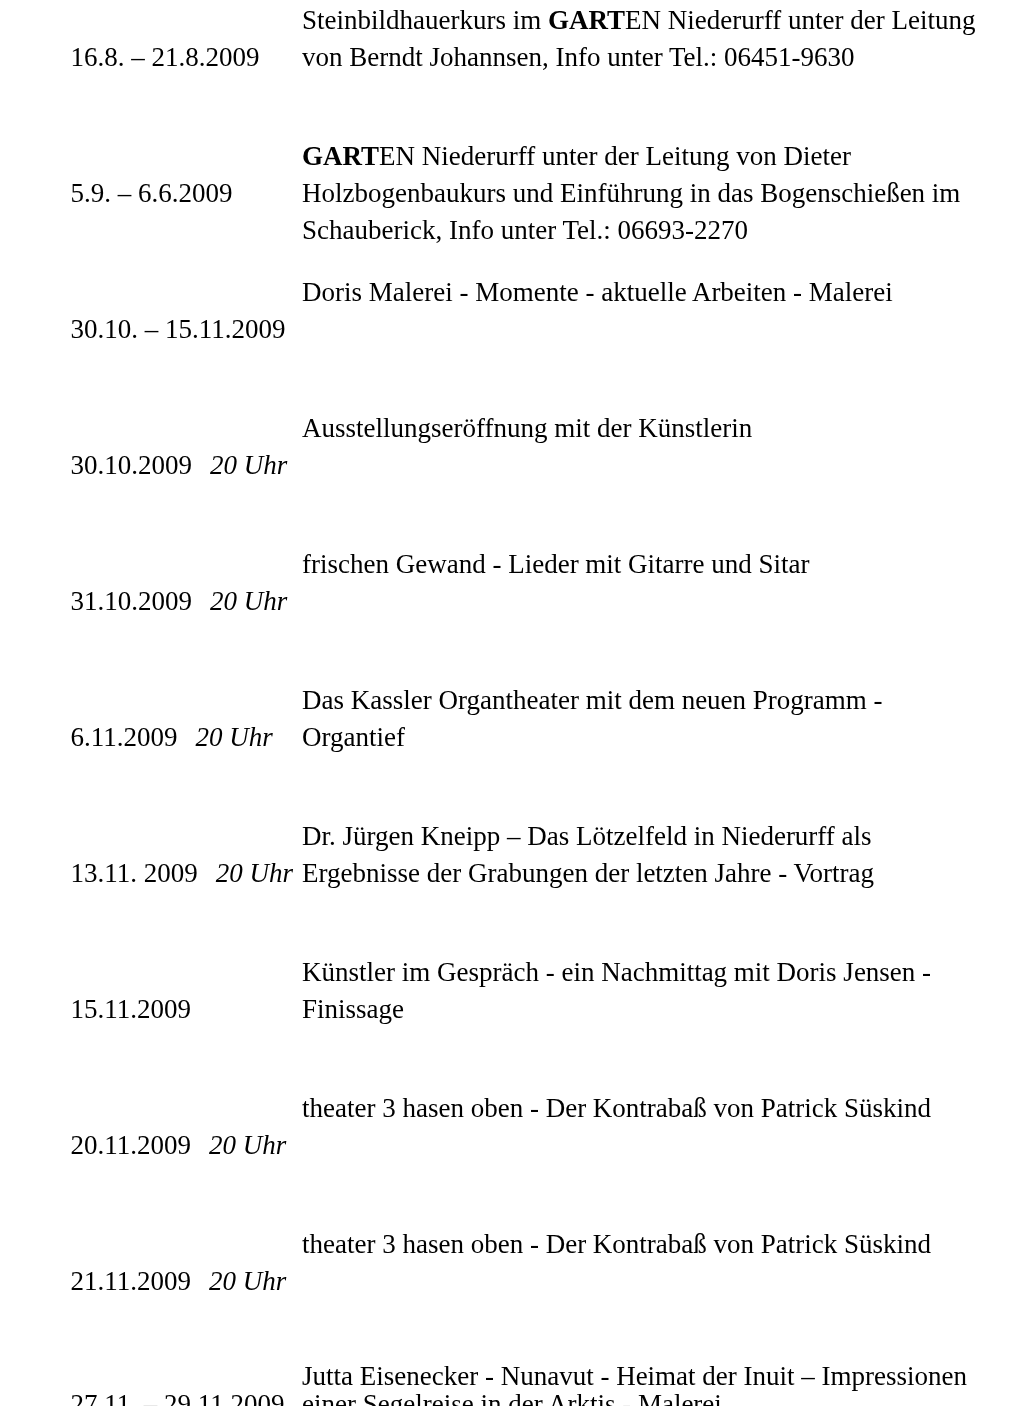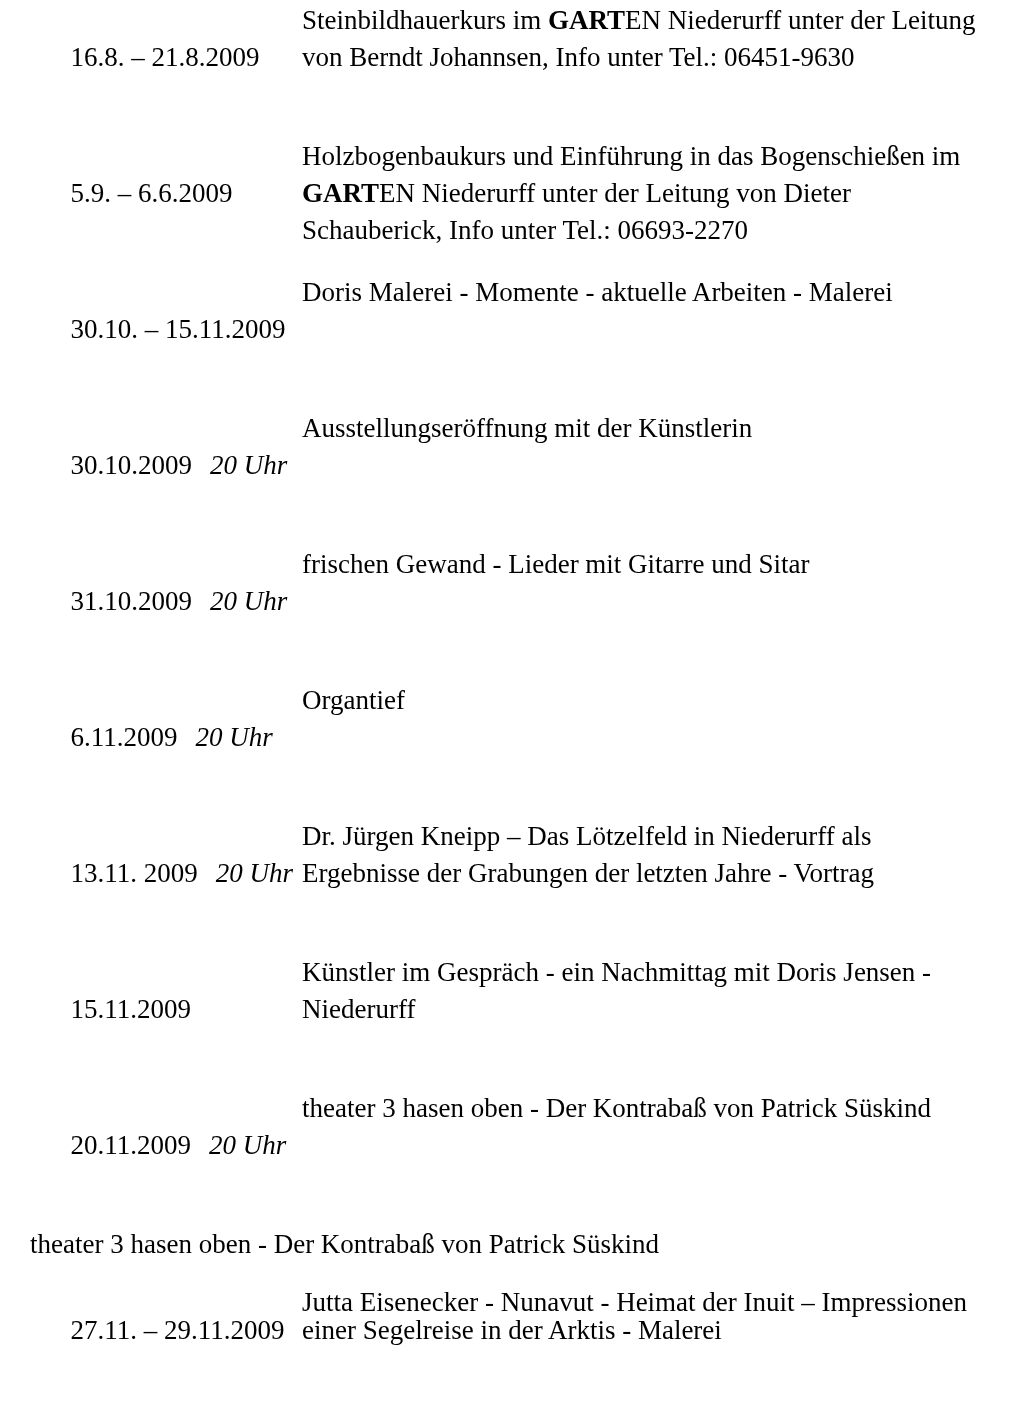--- a/index.html
+++ b/index.html
@@ -69,22 +69,22 @@
           <div class="desc-line"><span>Steinbildhauerkurs im </span><b>GART</b><span>EN Niederurff unter der Leitung</span></div>
           <div class="desc-line"><span>von Berndt Johannsen, Info unter Tel.: 06451-9630</span></div>
         </div>
   </div>
 
   <div class="event-row">
     <div class="event-when">
       <span class="event-date">5.9. – 6.6.2009</span>
     </div>
     <div class="event-desc">
+          <div class="desc-line"><b>GART</b><span>EN Niederurff unter der Leitung von Dieter</span></div>
           <div class="desc-line"><span>Holzbogenbaukurs und Einführung in das Bogenschießen im</span></div>
-          <div class="desc-line"><b>GART</b><span>EN Niederurff unter der Leitung von Dieter</span></div>
           <div class="desc-line"><span>Schauberick, Info unter Tel.: 06693-2270</span></div>
         </div>
   </div>
 
   <div class="event-row">
     <div class="event-when">
       <span class="event-date">30.10. – 15.11.2009</span>
     </div>
     <div class="event-desc">
           <div class="desc-line"><span>Doris Malerei - Momente - aktuelle Arbeiten - Malerei</span></div>
@@ -107,54 +107,58 @@
     <div class="event-desc">
           <div class="desc-line"><span>frischen Gewand - Lieder mit Gitarre und Sitar</span></div>
         </div>
   </div>
 
   <div class="event-row">
     <div class="event-when">
       <span class="event-date">6.11.2009</span><span class="event-time">20 Uhr</span>
     </div>
     <div class="event-desc">
+          <div class="desc-line"><span>Das Kassler Organtheater mit dem neuen Programm -</span></div>
           <div class="desc-line"><span>Organtief</span></div>
         </div>
   </div>
 
   <div class="event-row">
     <div class="event-when">
       <span class="event-date">13.11. 2009</span><span class="event-time">20 Uhr</span>
     </div>
     <div class="event-desc">
           <div class="desc-line"><span>Dr. Jürgen Kneipp – Das Lötzelfeld in Niederurff als</span></div>
           <div class="desc-line"><span>Ergebnisse der Grabungen der letzten Jahre - Vortrag</span></div>
         </div>
   </div>
 
   <div class="event-row">
     <div class="event-when">
       <span class="event-date">15.11.2009</span>
     </div>
     <div class="event-desc">
           <div class="desc-line"><span>Künstler im Gespräch - ein Nachmittag mit Doris Jensen -</span></div>
-          <div class="desc-line"><span>Niederurff</span></div>
+          <div class="desc-line"><span>Finissage</span></div>
         </div>
   </div>
 
   <div class="event-row">
     <div class="event-when">
       <span class="event-date">20.11.2009</span><span class="event-time">20 Uhr</span>
     </div>
     <div class="event-desc">
           <div class="desc-line"><span>theater 3 hasen oben - Der Kontrabaß von Patrick Süskind</span></div>
         </div>
   </div>
 
   <div class="event-row">
+    <div class="event-when">
+      <span class="event-date">21.11.2009</span><span class="event-time">20 Uhr</span>
+    </div>
     <div class="event-desc">
           <div class="desc-line"><span>theater 3 hasen oben - Der Kontrabaß von Patrick Süskind</span></div>
         </div>
   </div>
 
   <div class="event-row tight">
     <div class="event-when">
       <span class="event-date">27.11. – 29.11.2009</span>
     </div>
     <div class="event-desc">

